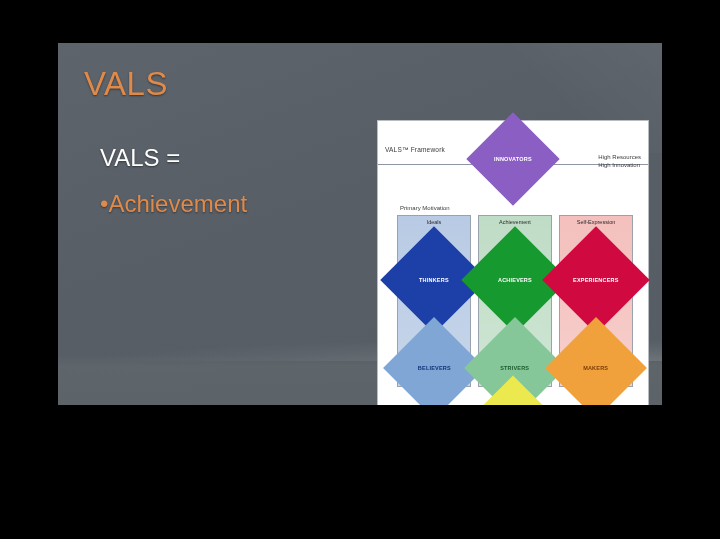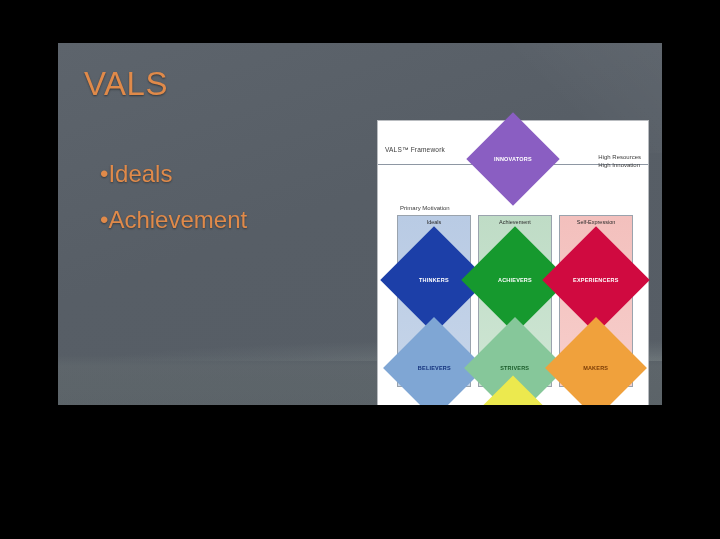--- a/index.html
+++ b/index.html
@@ -100,21 +100,21 @@
 <div id="stage">
 
   <div id="slide">
     <div class="corner-shade"></div>
     <div class="bottom-curve"></div>
     <div class="bottom-band"></div>
 
     <div class="title">VALS</div>
 
     <div class="bodytext">
-      <div class="line-orange">•Ideals</div>
+      <div class="line-white">VALS =</div>
       <div class="line-orange">•Achievement</div>
     </div>
 
     <div id="panel">
       <div class="fw-title">VALS™ Framework</div>
       <div class="hline top"></div>
       <div class="hline bot"></div>
 
       <div class="res-label high">
         <div>High Resources</div>

